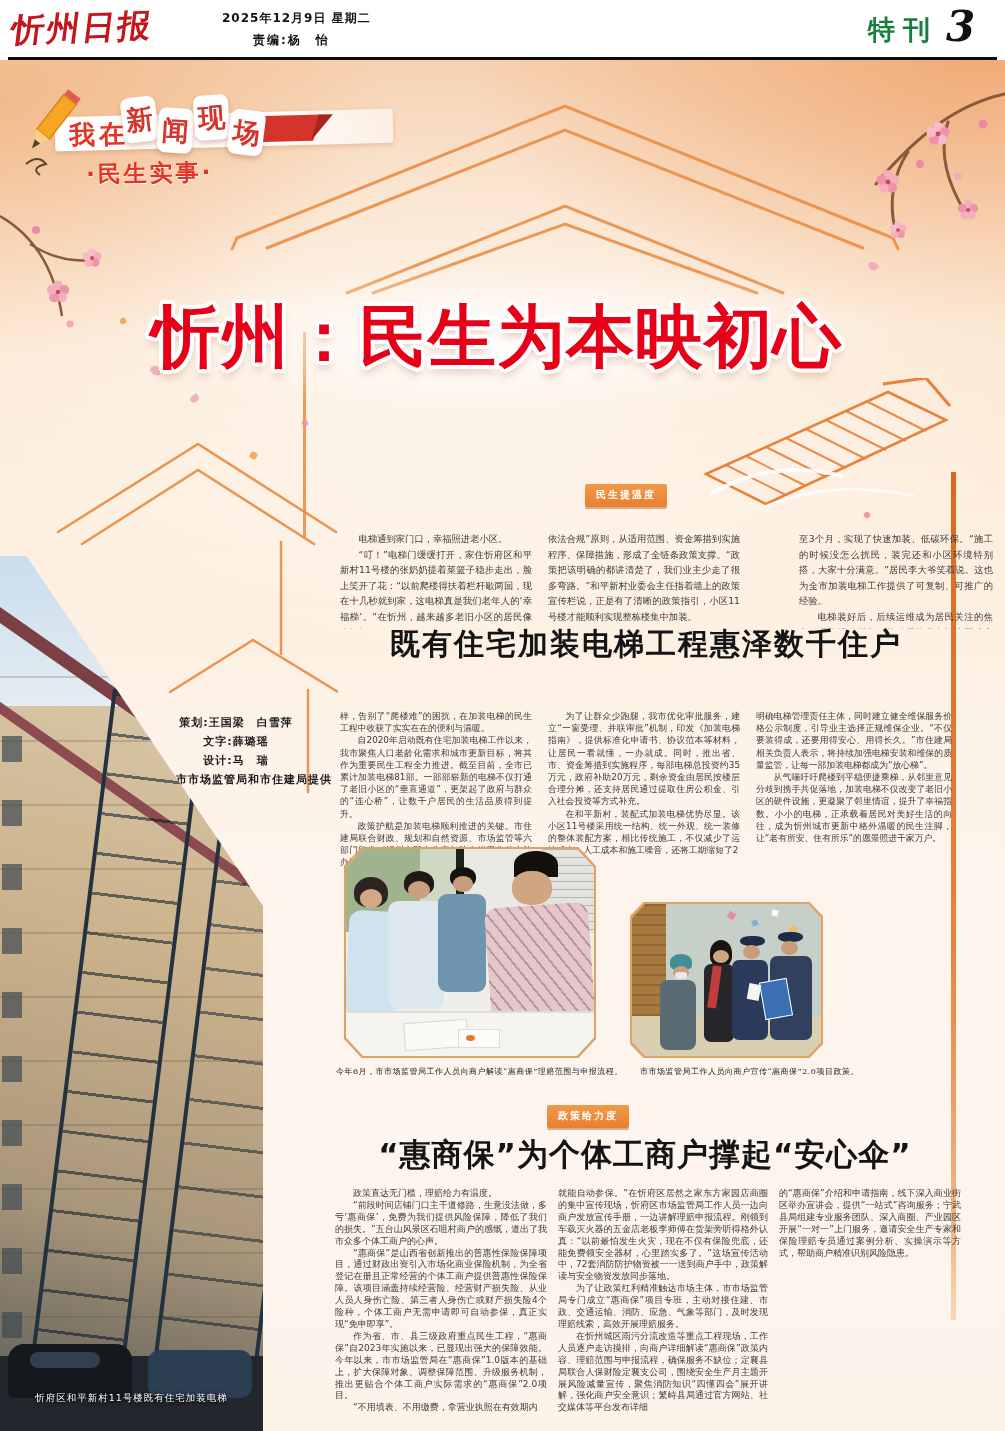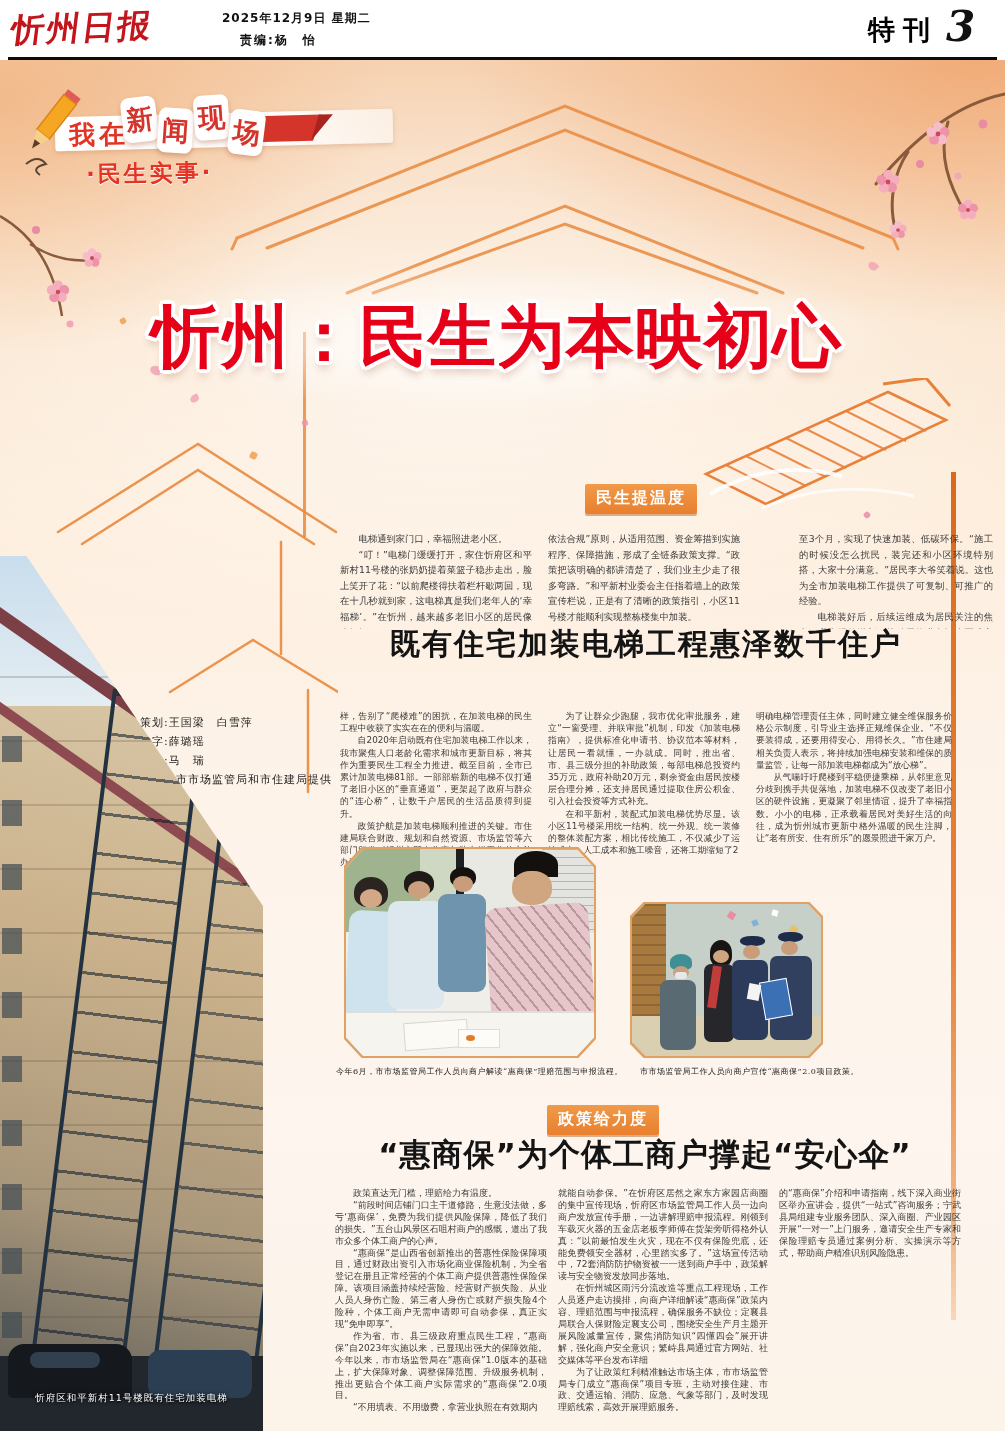--- a/index.html
+++ b/index.html
@@ -5,22 +5,22 @@
   html,body{margin:0;padding:0;background:#888;}
   #page{
     position:relative;width:1005px;height:1431px;margin:0 auto;overflow:hidden;
     background:#fff;font-family:"DejaVu Sans","Liberation Sans",sans-serif;color:#222;
   }
   
   .hdr{position:absolute;left:0;top:0;width:1005px;height:58px;background:#fff;z-index:6;}
   .logo{position:absolute;left:12px;top:6px;font-family:"DejaVu Serif","Liberation Serif",serif;
     font-weight:900;font-size:33px;color:#c3161c;transform:skewX(-9deg) rotate(-2deg);letter-spacing:2px;}
   .hdate{position:absolute;left:222px;top:10px;font-size:12px;font-weight:bold;color:#111;letter-spacing:1px;}
-  .heditor{position:absolute;left:240px;top:32px;font-size:12px;font-weight:bold;color:#111;letter-spacing:2px;}
-  .hsec{position:absolute;left:868px;top:12px;font-size:27px;font-weight:900;color:#000000;letter-spacing:8px;}
+  .heditor{position:absolute;left:253px;top:32px;font-size:12px;font-weight:bold;color:#111;letter-spacing:2px;}
+  .hsec{position:absolute;left:868px;top:12px;font-size:27px;font-weight:900;color:#15803d;letter-spacing:8px;}
   .hpage{position:absolute;left:946px;top:2px;font-size:42px;font-weight:900;font-style:italic;
     font-family:"DejaVu Serif","Liberation Serif",serif;color:#111;}
   .hrule{position:absolute;left:8px;top:57px;width:989px;height:3px;background:#0c0c0c;z-index:6;}
   
   .bg{position:absolute;left:0;top:60px;width:1005px;height:1371px;
     background:
       radial-gradient(820px 430px at 97% 0%, rgba(236,140,72,.55), rgba(236,140,72,0) 62%),
       radial-gradient(640px 420px at 0% 3%, rgba(238,164,104,.55), rgba(238,164,104,0) 60%),
       radial-gradient(900px 420px at 45% 22%, rgba(255,255,255,.55), rgba(255,255,255,0) 70%),
       linear-gradient(180deg,#f6d2b2 0%,#fae3cb 14%,#fdeedd 32%,#fdf3e9 52%,#fdf5ee 78%,#fcf3e9 100%);
@@ -48,32 +48,32 @@
     font-size:27px;font-weight:900;color:#d5342b;}
   .sub-badge{position:absolute;left:86px;top:158px;z-index:3;font-size:23px;font-weight:900;
     color:#e23324;letter-spacing:3px;transform:rotate(-1deg);text-shadow:0 1px 0 #fff;}
   
   .main-title{position:absolute;left:152px;top:292px;width:720px;z-index:3;
     font-size:68px;font-weight:900;color:#e60119;letter-spacing:1px;white-space:nowrap;
     text-shadow:-3px -3px 0 #fff,3px -3px 0 #fff,-3px 3px 0 #fff,3px 3px 0 #fff,
       0 -4px 0 #fff,0 4px 0 #fff,-4px 0 0 #fff,4px 0 0 #fff,0 7px 9px rgba(150,60,20,.3);}
   
   .badge{position:absolute;z-index:3;background:linear-gradient(#f09a4a,#e87f2e);color:#fff;
-    font-size:16px;font-weight:900;letter-spacing:2px;padding:4px 11px 5px;border-radius:2px;
+    font-size:10px;font-weight:900;letter-spacing:2px;padding:4px 11px 5px;border-radius:2px;
     box-shadow:0 2px 0 rgba(176,88,22,.45);}
   .headline{position:absolute;z-index:3;text-align:center;font-weight:900;color:#141414;
     font-family:"DejaVu Sans","Liberation Sans",sans-serif;}
   
   .col{position:absolute;z-index:3;text-align:justify;color:#3a3a3a;overflow:hidden;}
   .col p{margin:0;text-indent:2em;}
   .col p.ni{text-indent:0;}
   .intro{font-size:9.3px;line-height:15.6px;height:98px;top:531px;}
   .b1{font-size:8.8px;line-height:12.2px;height:160px;top:686px;margin-top:24px;}
   .b2{font-size:9px;line-height:11.9px;height:248px;top:1188px;}
-  .credits{position:absolute;left:140px;top:716px;z-index:3;font-size:11px;font-weight:normal;color:#1c1c1c;}
+  .credits{position:absolute;left:140px;top:716px;z-index:3;font-size:11px;font-weight:bold;color:#1c1c1c;text-align:center;}
   .credits p{margin:0 0 6px;text-indent:0;line-height:13px;letter-spacing:1px;}
   
   .oct{clip-path:polygon(7% 0,93% 0,100% 9%,100% 91%,93% 100%,7% 100%,0 91%,0 9%);}
   .photo{position:absolute;z-index:3;background:#dfa164;}
   .photo .inner{position:absolute;left:2px;top:2px;right:2px;bottom:2px;overflow:hidden;background:#e8e8e2;}
   .fig{position:absolute;}
   .pcap{position:absolute;z-index:3;font-family:"DejaVu Serif","Liberation Serif",serif;
     font-size:8px;color:#222;white-space:nowrap;letter-spacing:.5px;}
   
   .bphoto{position:absolute;left:0;top:556px;width:263px;height:875px;z-index:4;overflow:hidden;
@@ -267,21 +267,21 @@
       <p>设计:马　瑞</p>
       <p>图片由市市场监管局和市住建局提供</p>
     </div>
 
   <div class="col b1" style="left:340px;width:192px">
       <p class="ni">样，告别了“爬楼难”的困扰，在加装电梯的民生工程中收获了实实在在的便利与温暖。</p>
       <p>自2020年启动既有住宅加装电梯工作以来，我市聚焦人口老龄化需求和城市更新目标，将其作为重要民生工程全力推进。截至目前，全市已累计加装电梯81部。一部部崭新的电梯不仅打通了老旧小区的“垂直通道”，更架起了政府与群众的“连心桥”，让数千户居民的生活品质得到提升。</p>
       <p>政策护航是加装电梯顺利推进的关键。市住建局联合财政、规划和自然资源、市场监管等六部门印发《忻州市既有住宅加装电梯工作的实施办法》，明确“业主自愿、政府扶持、社区协商、</p>
     </div>
   <div class="col b1" style="left:548px;width:192px">
-      <p>为了让群众少跑腿，我市优化审批服务，建立“一窗受理、并联审批”机制，印发《加装电梯指南》，提供标准化申请书、协议范本等材料，让居民一看就懂，一办就成。同时，推出省、市、县三级分担的补助政策，每部电梯总投资约35万元，政府补助20万元，剩余资金由居民按楼层合理分摊，还支持居民通过提取住房公积金、引入社会投资等方式补充。</p>
+      <p>为了让群众少跑腿，我市优化审批服务，建立“一窗受理、并联审批”机制，印发《加装电梯指南》，提供标准化申请书、协议范本等材料，让居民一看就懂，一办就成。同时，推出省、市、资金筹措到实施程序，每部电梯总投资约35万元，政府补助20万元，剩余资金由居民按楼层合理分摊，还支持居民通过提取住房公积金、引入社会投资等方式补充。</p>
       <p>在和平新村，装配式加装电梯优势尽显。该小区11号楼采用统一结构、统一外观、统一装修的整体装配方案，相比传统施工，不仅减少了运输成本、人工成本和施工噪音，还将工期缩短了2</p>
     </div>
   <div class="col b1" style="left:756px;width:196px">
       <p class="ni">明确电梯管理责任主体，同时建立健全维保服务价格公示制度，引导业主选择正规维保企业。“不仅要装得成，还要用得安心、用得长久。”市住建局相关负责人表示，将持续加强电梯安装和维保的质量监管，让每一部加装电梯都成为“放心梯”。</p>
       <p>从气喘吁吁爬楼到平稳便捷乘梯，从邻里意见分歧到携手共促落地，加装电梯不仅改变了老旧小区的硬件设施，更凝聚了邻里情谊，提升了幸福指数。小小的电梯，正承载着居民对美好生活的向往，成为忻州城市更新中格外温暖的民生注脚，让“老有所安、住有所乐”的愿景照进千家万户。</p>
     </div>
 
   <div class="photo oct" style="left:344px;top:847px;width:252px;height:211px">
     <div class="inner oct">
       <div class="fig" style="left:0;top:0;width:100%;height:40%;background:linear-gradient(90deg,#9fb48e 0 30%,#cfd8c2 30% 45%,#e9e9e4 45% 100%)"></div>
@@ -343,22 +343,22 @@
 
   <div class="col b2" style="left:335px;width:212px">
       <p>政策直达无门槛，理赔给力有温度。</p>
       <p>“前段时间店铺门口主干道修路，生意没法做，多亏‘惠商保’，免费为我们提供风险保障，降低了我们的损失。”五台山风景区石咀村商户的感慨，道出了我市众多个体工商户的心声。</p>
       <p>“惠商保”是山西省创新推出的普惠性保险保障项目，通过财政出资引入市场化商业保险机制，为全省登记在册且正常经营的个体工商户提供普惠性保险保障。该项目涵盖持续经营险、经营财产损失险、从业人员人身伤亡险、第三者人身伤亡或财产损失险4个险种，个体工商户无需申请即可自动参保，真正实现“免申即享”。</p>
       <p>作为省、市、县三级政府重点民生工程，“惠商保”自2023年实施以来，已显现出强大的保障效能。今年以来，市市场监管局在“惠商保”1.0版本的基础上，扩大保障对象、调整保障范围、升级服务机制，推出更贴合个体工商户实际需求的“惠商保”2.0项目。</p>
       <p>“不用填表、不用缴费，拿营业执照在有效期内</p>
     </div>
   <div class="col b2" style="left:558px;width:210px">
       <p class="ni">就能自动参保。”在忻府区居然之家东方家园店商圈的集中宣传现场，忻府区市场监管局工作人员一边向商户发放宣传手册，一边讲解理赔申报流程。刚领到车载灭火器的五金店老板李师傅在货架旁听得格外认真：“以前最怕发生火灾，现在不仅有保险兜底，还能免费领安全器材，心里踏实多了。”这场宣传活动中，72套消防防护物资被一一送到商户手中，政策解读与安全物资发放同步落地。</p>
+      <p>为了让政策红利精准触达市场主体，市市场监管局专门成立“惠商保”项目专班，主动对接住建、市政、交通运输、消防、应急、气象等部门，及时发现理赔线索，高效开展理赔服务。</p>
       <p>在忻州城区雨污分流改造等重点工程现场，工作人员逐户走访摸排，向商户详细解读“惠商保”政策内容、理赔范围与申报流程，确保服务不缺位；定襄县局联合人保财险定襄支公司，围绕安全生产月主题开展风险减量宣传，聚焦消防知识“四懂四会”展开讲解，强化商户安全意识；繁峙县局通过官方网站、社交媒体等平台发布详细</p>
-      <p>为了让政策红利精准触达市场主体，市市场监管局专门成立“惠商保”项目专班，主动对接住建、市政、交通运输、消防、应急、气象等部门，及时发现理赔线索，高效开展理赔服务。</p>
     </div>
   <div class="col b2" style="left:779px;width:182px">
       <p class="ni">的“惠商保”介绍和申请指南，线下深入商业街区举办宣讲会，提供“一站式”咨询服务；宁武县局组建专业服务团队、深入商圈、产业园区开展“一对一”上门服务，邀请安全生产专家和保险理赔专员通过案例分析、实操演示等方式，帮助商户精准识别风险隐患。</p>
     </div>
 
   <div class="bphoto">
     <div class="fig" style="left:0;top:0;width:100%;height:150px;background:linear-gradient(180deg,#c9dded,#e4edf2)"></div>
     <div class="trim" style="left:-40px;top:140px;width:330px;height:13px;transform:rotate(35deg)"></div>
     <div class="trim" style="left:-52px;top:226px;width:330px;height:10px;transform:rotate(35deg);background:#8d4a50"></div>
     <div class="fig" style="left:0;top:120px;width:100%;height:760px;background:linear-gradient(90deg,#d9c6a4,#cdb48d 40%,#b29878);background-image:repeating-linear-gradient(180deg,rgba(90,70,50,.22) 0 2px,transparent 2px 64px)"></div>

